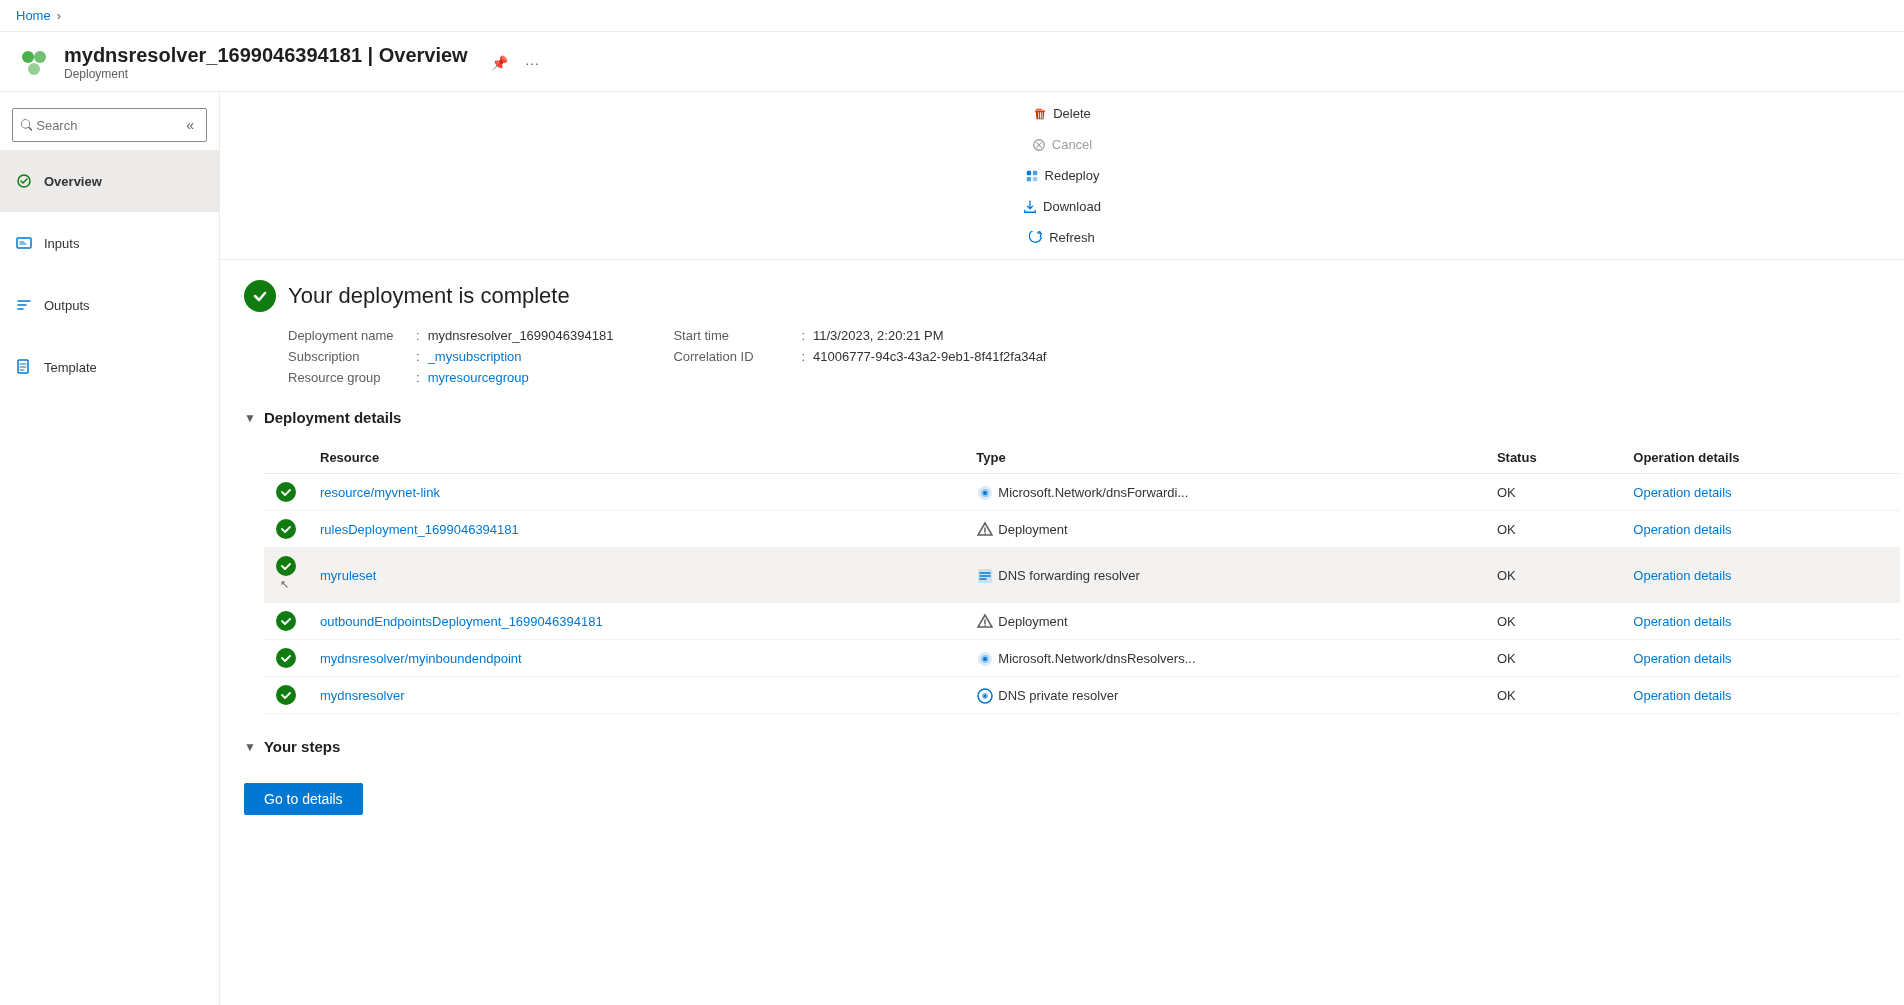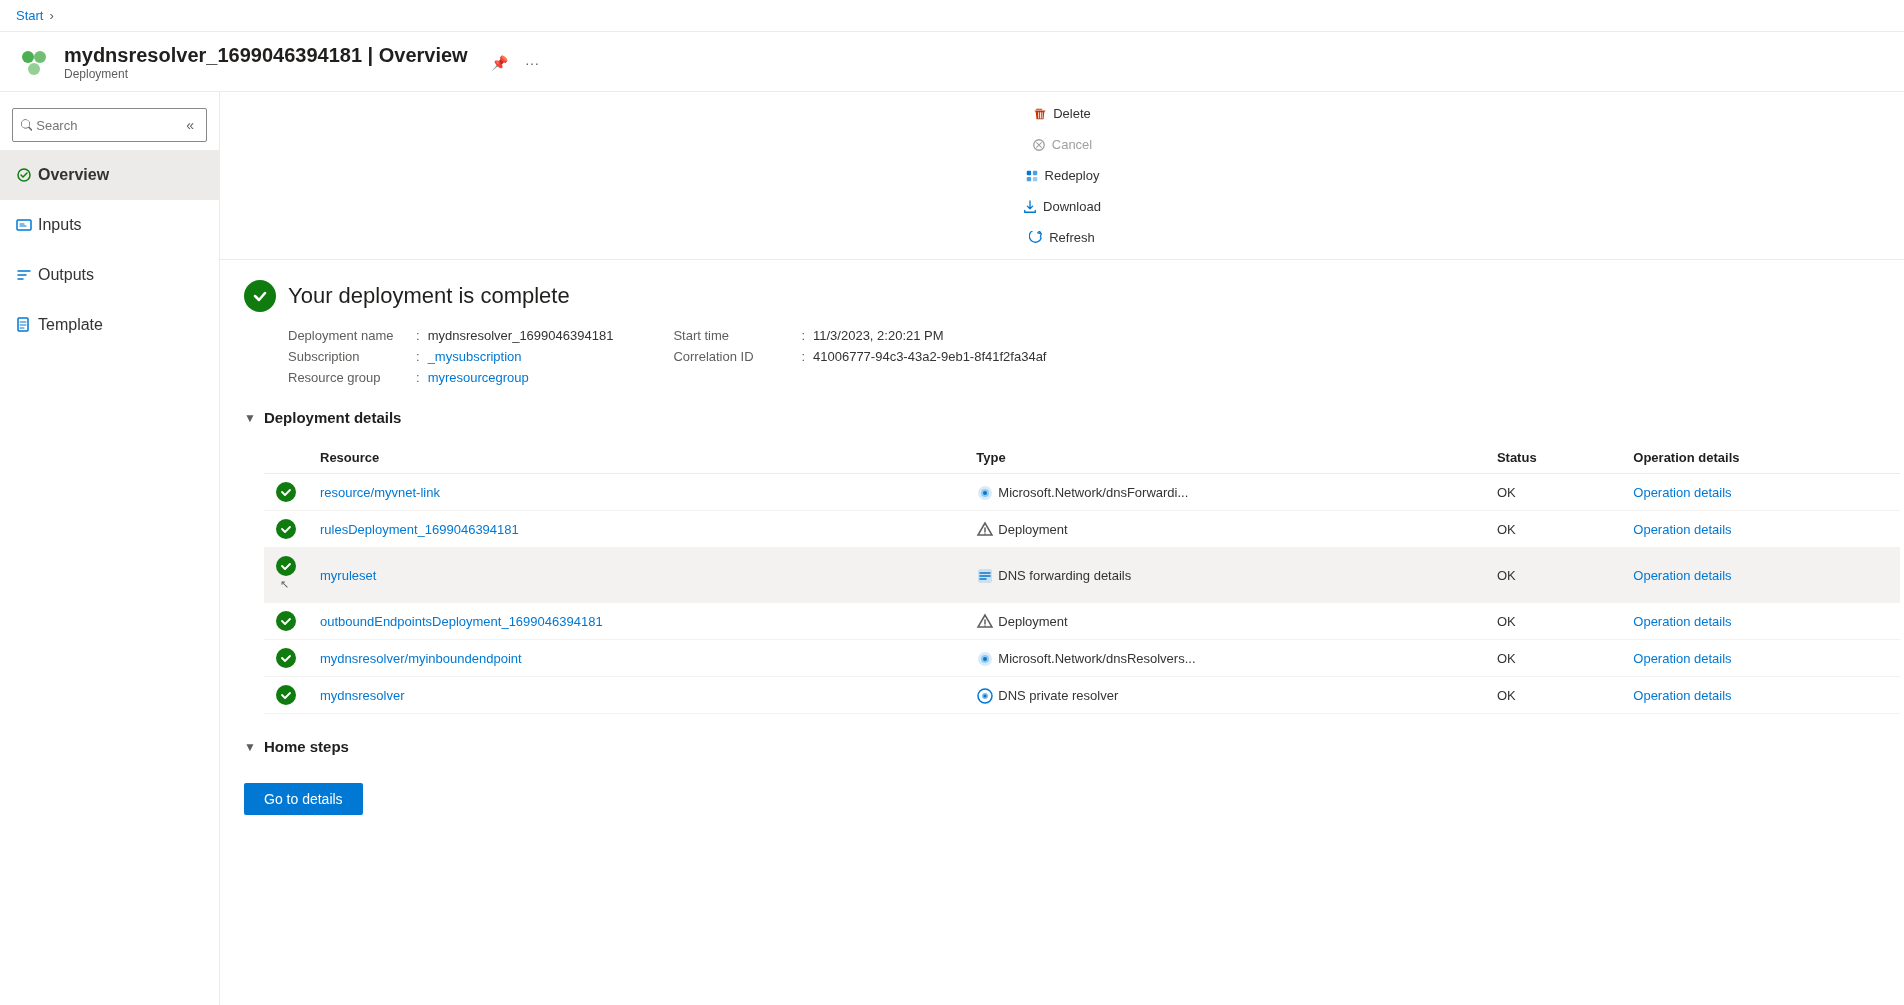--- a/index.html
+++ b/index.html
@@ -23,21 +23,21 @@
     
     .main-layout { display: flex; flex: 1; overflow: hidden; }
 
     
     .sidebar { width: 220px; border-right: 1px solid #edebe9; background: #fff; display: flex; flex-direction: column; padding-top: 8px; flex-shrink: 0; }
     .sidebar-search { padding: 8px 12px; }
     .sidebar-search-box { display: flex; align-items: center; border: 1px solid #8a8886; border-radius: 2px; padding: 4px 8px; gap: 4px; background: #fff; width: 100%; }
     .sidebar-search-box input { border: none; outline: none; font-size: 13px; width: 100%; color: #333; background: transparent; }
     .sidebar-collapse { cursor: pointer; color: #605e5c; font-size: 14px; padding: 4px; }
     .sidebar-nav { list-style: none; padding: 0; }
-    .sidebar-nav-item { display: flex; align-items: center; gap: 6px; padding: 16px 16px; cursor: pointer; color: #333; font-size: 16px; }
+    .sidebar-nav-item { display: flex; align-items: center; gap: 12px; padding: 23px 16px; cursor: pointer; color: #333; font-size: 13px; }
     .sidebar-nav-item.active { background: #edebe9; font-weight: 600; }
     .nav-icon { width: 16px; height: 16px; flex-shrink: 0; display: flex; align-items: center; justify-content: center; }
 
     
     .content { flex: 1; overflow-y: auto; background: #fff; }
 
     
     .toolbar { display: flex; align-items: center; gap: 4px; padding: 8px 16px; border-bottom: 1px solid #edebe9; background: #fff; flex-direction: column; }
     .toolbar-btn { display: flex; align-items: center; gap: 6px; padding: 6px 10px; border: none; background: transparent; cursor: pointer; font-size: 13px; color: #333; border-radius: 2px; }
     .toolbar-btn.disabled { color: #a19f9d; cursor: not-allowed; }
@@ -83,21 +83,21 @@
     
     .next-steps { margin-top: 24px; }
     .go-to-resource-btn { background: #0078d4; color: white; border: none; padding: 8px 20px; font-size: 14px; border-radius: 2px; cursor: pointer; margin-top: 12px; }
   </style>
 </head>
 <body>
 
 <div class="app-container">
 
   <div class="breadcrumb">
-    <a href="#" style="color:#0078d4;text-decoration:none;">Start</a>
+    <a href="#" style="color:#0078d4;text-decoration:none;">Home</a>
     <span class="breadcrumb-sep">›</span>
   </div>
 
   <div class="page-header">
 
     <svg class="page-icon" viewBox="0 0 36 36" xmlns="http://www.w3.org/2000/svg">
       <rect width="36" height="36" rx="4" fill="#fff"></rect>
       <circle cx="12" cy="12" r="6" fill="#4CAF50"></circle>
       <circle cx="24" cy="12" r="6" fill="#4CAF50" opacity="0.8"></circle>
       <circle cx="18" cy="24" r="6" fill="#4CAF50" opacity="0.6"></circle>
@@ -331,21 +331,21 @@
       </td>
       <td>
         <a href="#" class="resource-link">myruleset</a>
       </td>
       <td>
         <div class="type-cell">
           <span class="type-icon"><svg width="18" height="18" viewBox="0 0 18 18">
                         <rect x="2" y="2" width="14" height="14" rx="2" fill="#0078d4" opacity="0.15"></rect>
                         <path d="M4 6h10M4 9h10M4 12h6" stroke="#0078d4" stroke-width="1.5" stroke-linecap="round"></path>
                       </svg></span>
-          <span>DNS forwarding details</span>
+          <span>DNS forwarding resolver</span>
         </div>
       </td>
       <td class="status-ok">OK</td>
       <td>
         <a href="#" class="op-link">Operation details</a>
       </td>
     </tr>
               <tr>
       <td class="row-check">
         <span class="row-check-icon">
@@ -426,20 +426,20 @@
       <td>
         <a href="#" class="op-link">Operation details</a>
       </td>
     </tr>
             </tbody>
         </table>
 
         <div class="next-steps">
           <div class="section-header">
             <span class="section-chevron">▼</span>
-            <span class="section-title">Home steps</span>
+            <span class="section-title">Your steps</span>
           </div>
           <button class="go-to-resource-btn">Go to details</button>
         </div>
       </div>
     </div>
   </div>
 </div>
 
 </body></html>

